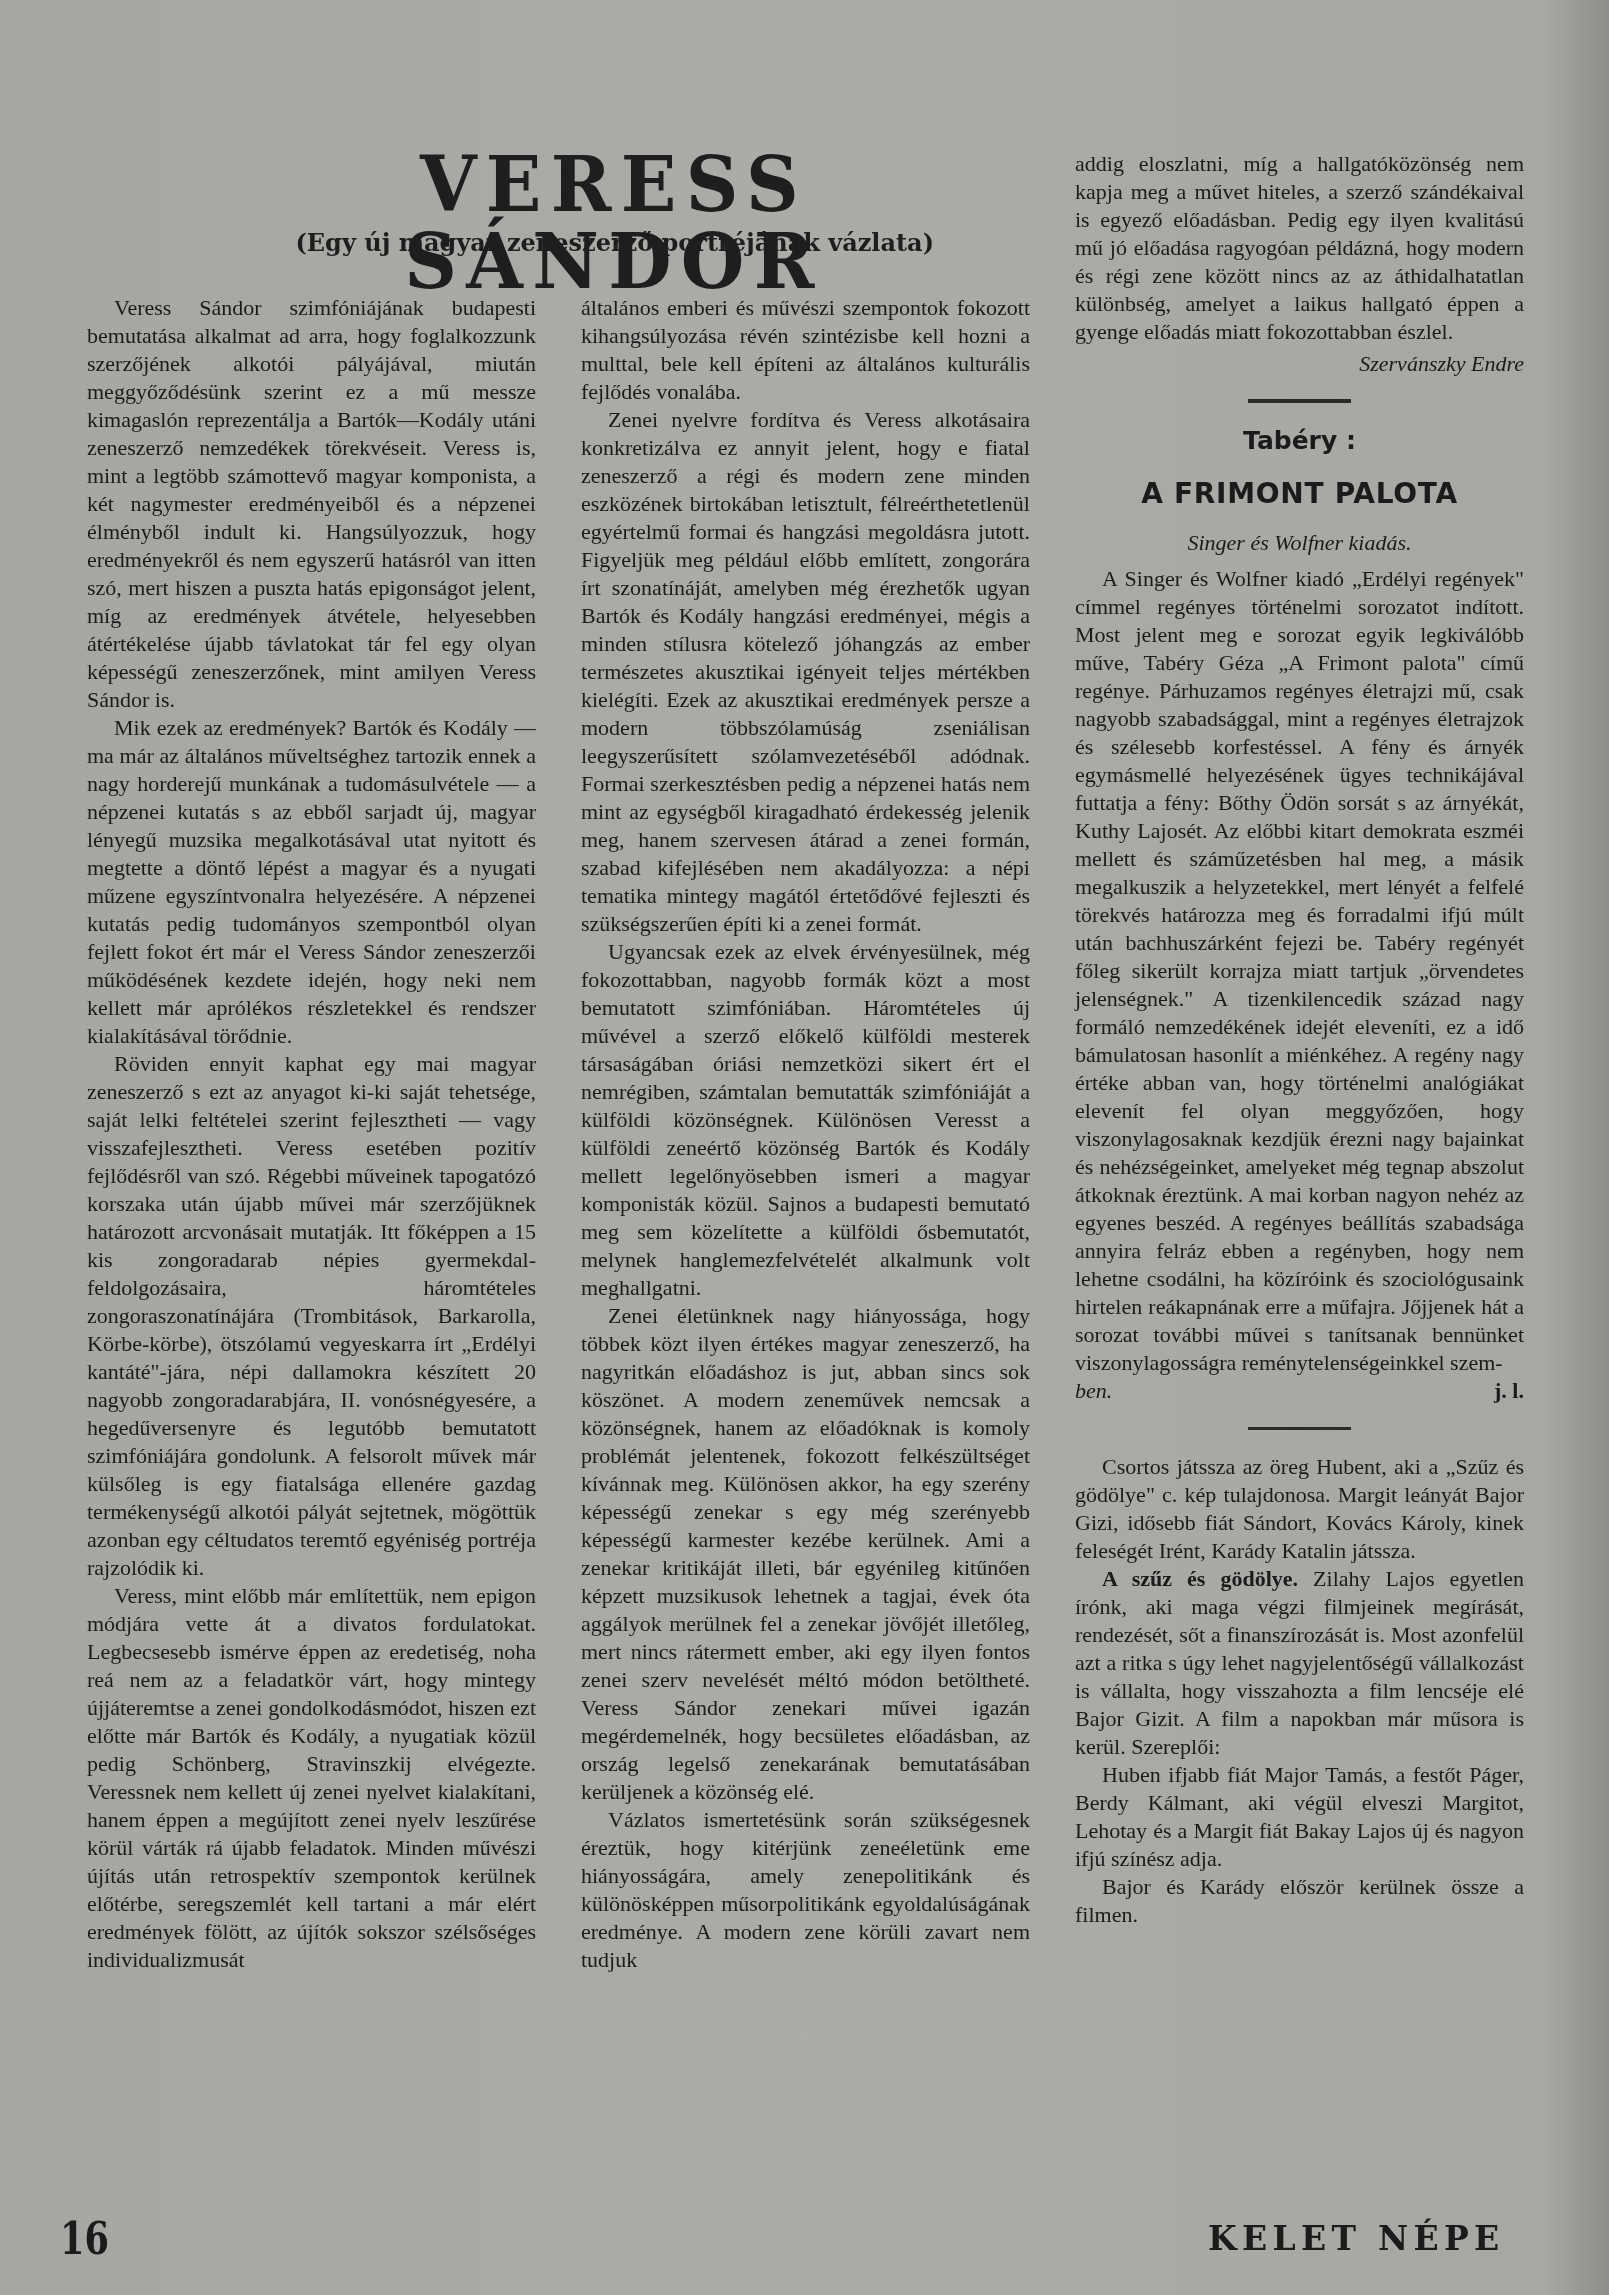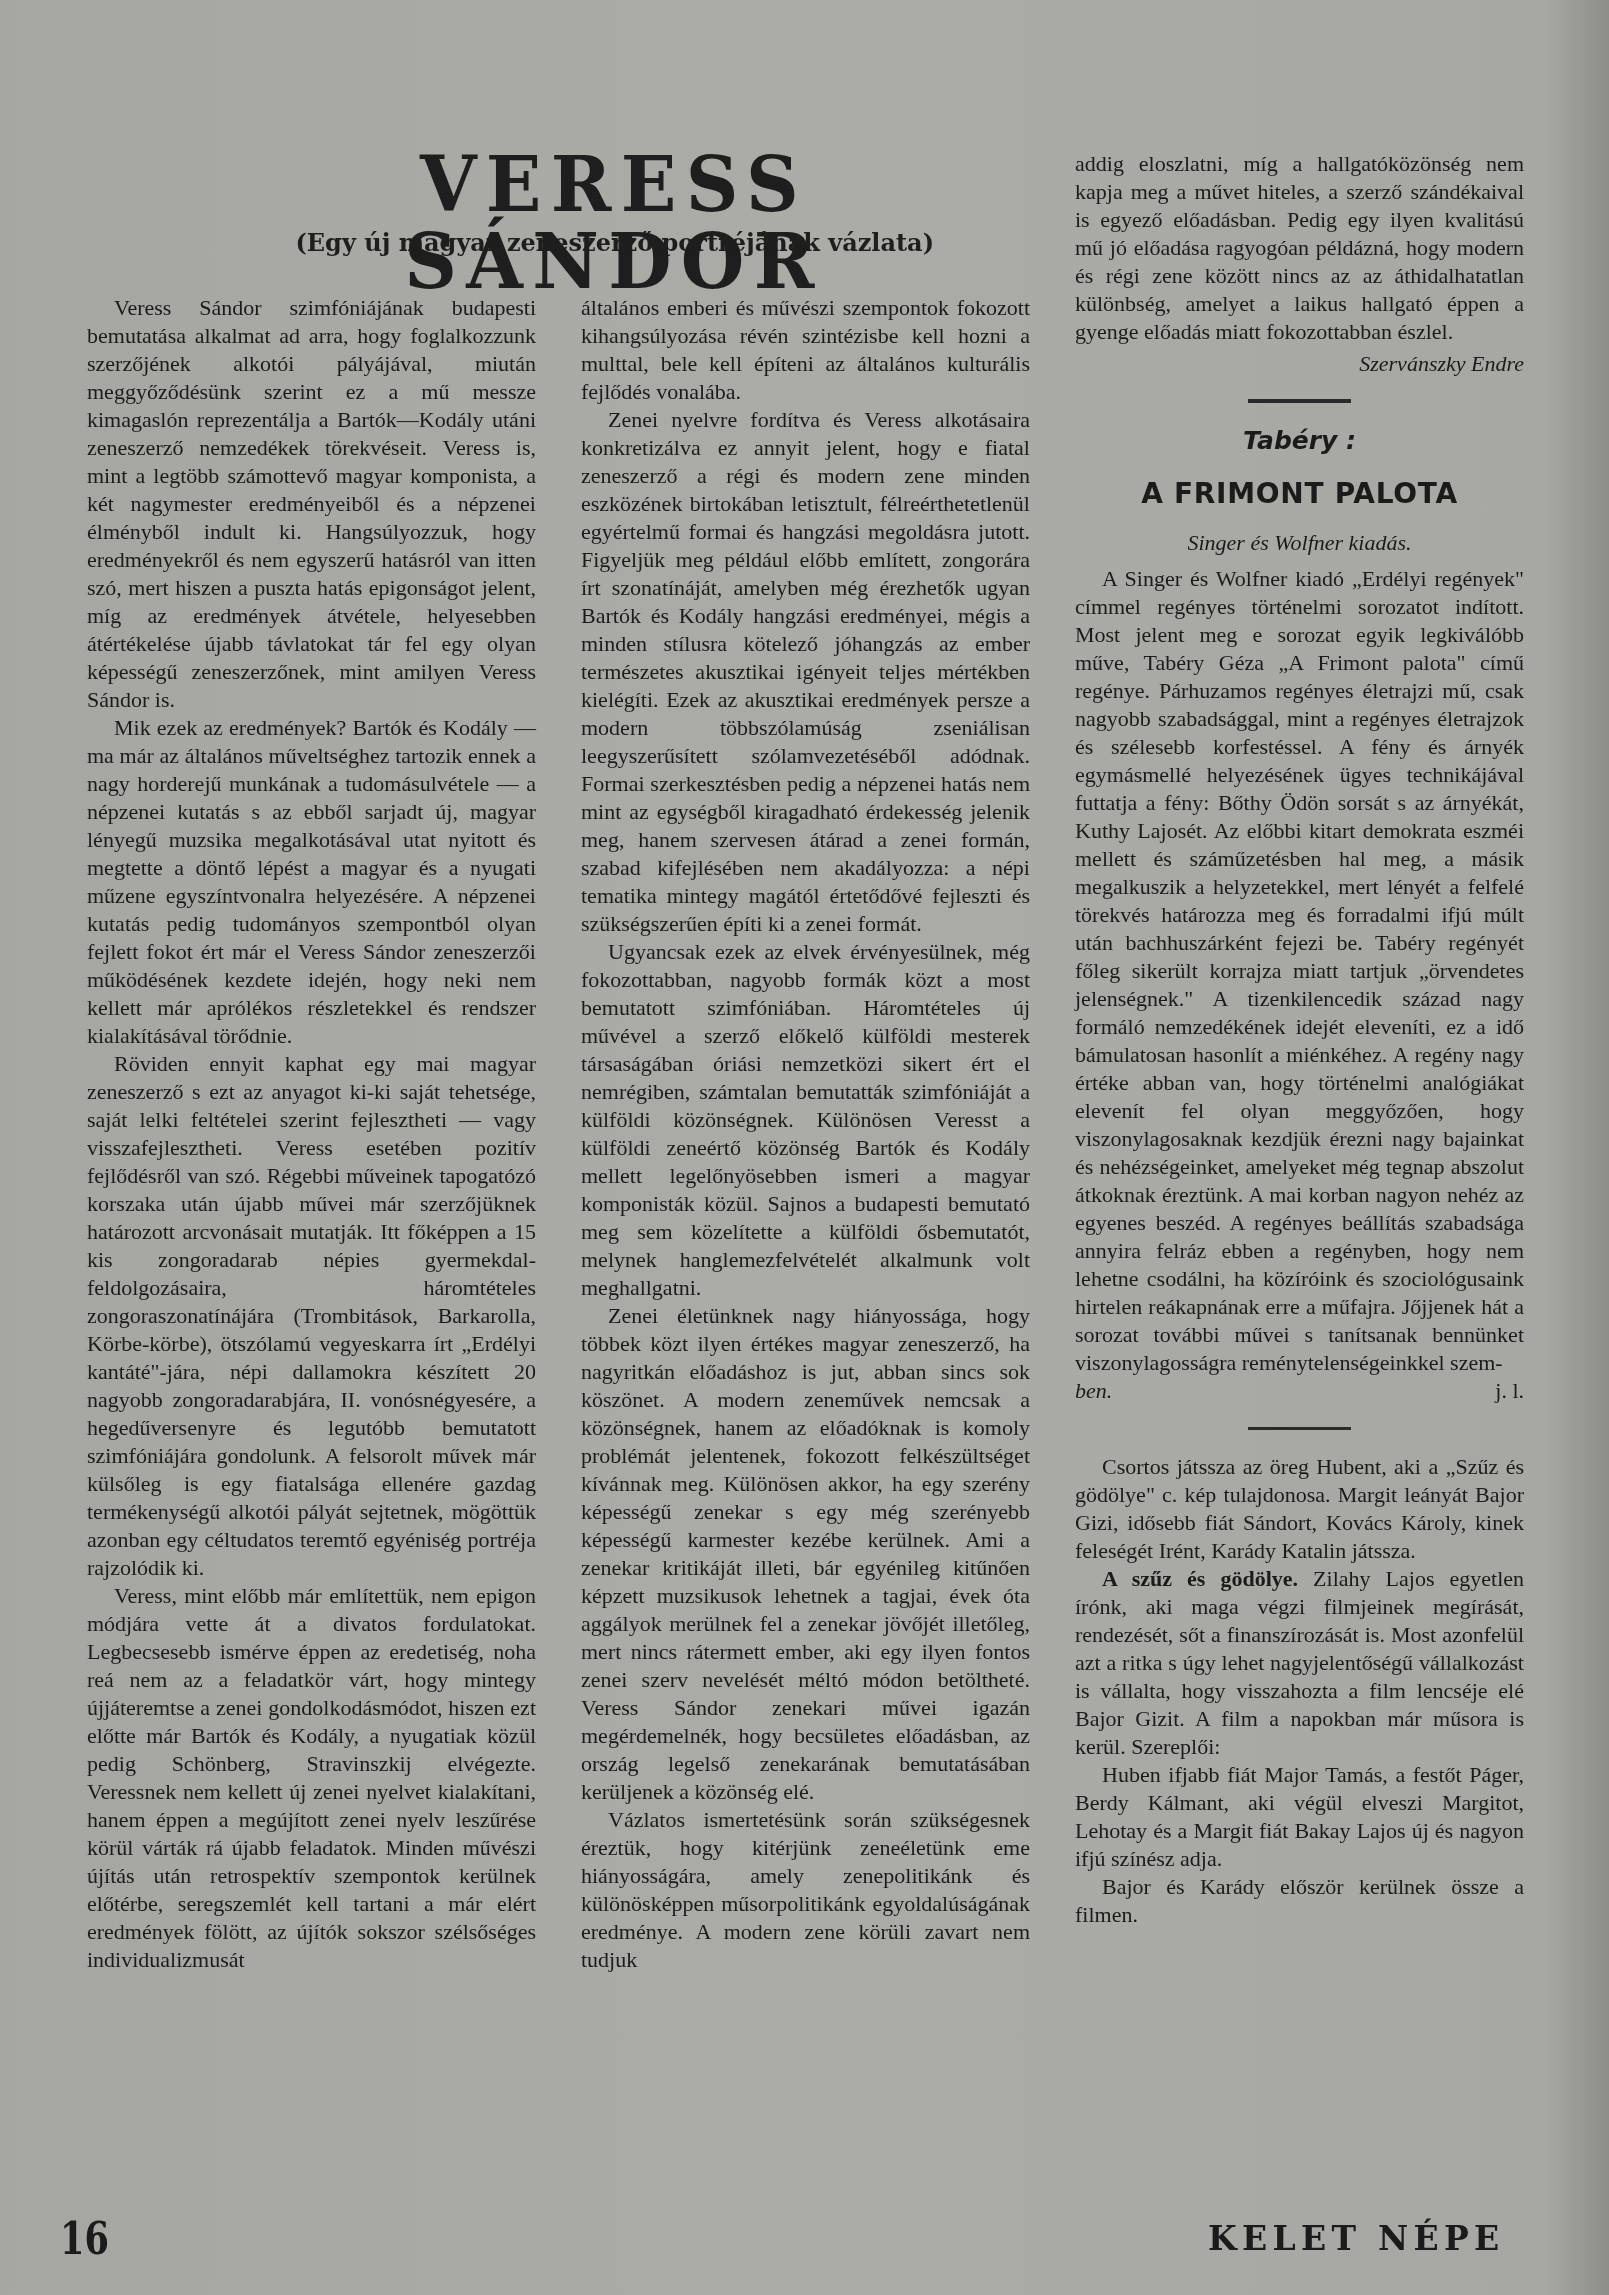--- a/index.html
+++ b/index.html
@@ -38,31 +38,31 @@
   }
   .col p { margin: 0; text-indent: 27px; }
   .col p.noindent { text-indent: 0; }
   .col1 { left: 87px; top: 294px; width: 449px; }
   .col2 { left: 581px; top: 294px; width: 449px; }
   .col3 { left: 1075px; top: 150px; width: 449px; }
   .sig { text-align: right; font-style: italic; margin: 4px 0 0 0; }
   .rule { width: 103px; height: 3.3px; background: #2a2a2a; margin: 21.4px auto 23px auto; }
   .book-author {
     text-align: center; font-family: "DejaVu Sans", sans-serif; font-weight: bold;
-    font-size: 25px; margin: 0 0 21.4px 0; line-height: 1.2; font-style: italic;
+    font-size: 25px; margin: 0 0 21.4px 0; line-height: 1.2;
   }
   .book-title {
     text-align: center; font-family: "DejaVu Sans", sans-serif; font-weight: bold;
     font-size: 28px; margin: 0 0 18.7px 0; line-height: 1.2; letter-spacing: 0.7px;
   }
   .book-pub { text-align: center; font-style: italic; margin: 0 0 8px 0; }
   .ital { }
   .bold { font-weight: bold; }
   .jl-line { display: flex; justify-content: space-between; font-style: italic; }
-  .jl-line .jl { font-style: normal; font-weight: normal; margin-left: 43px; }
+  .jl-line .jl { font-style: normal; font-weight: bold; margin-left: 43px; }
   .footer-num {
     position: absolute; left: 60px; top: 2213px;
     font-family: "DejaVu Serif", serif; font-weight: bold; font-size: 44px;
     transform: scaleX(0.8); transform-origin: left;
   }
   .footer-mag {
     position: absolute; left: 1208px; top: 2219px;
     font-family: "DejaVu Serif", serif; font-weight: bold; font-size: 33px; letter-spacing: 5.3px;
   }
 </style>

